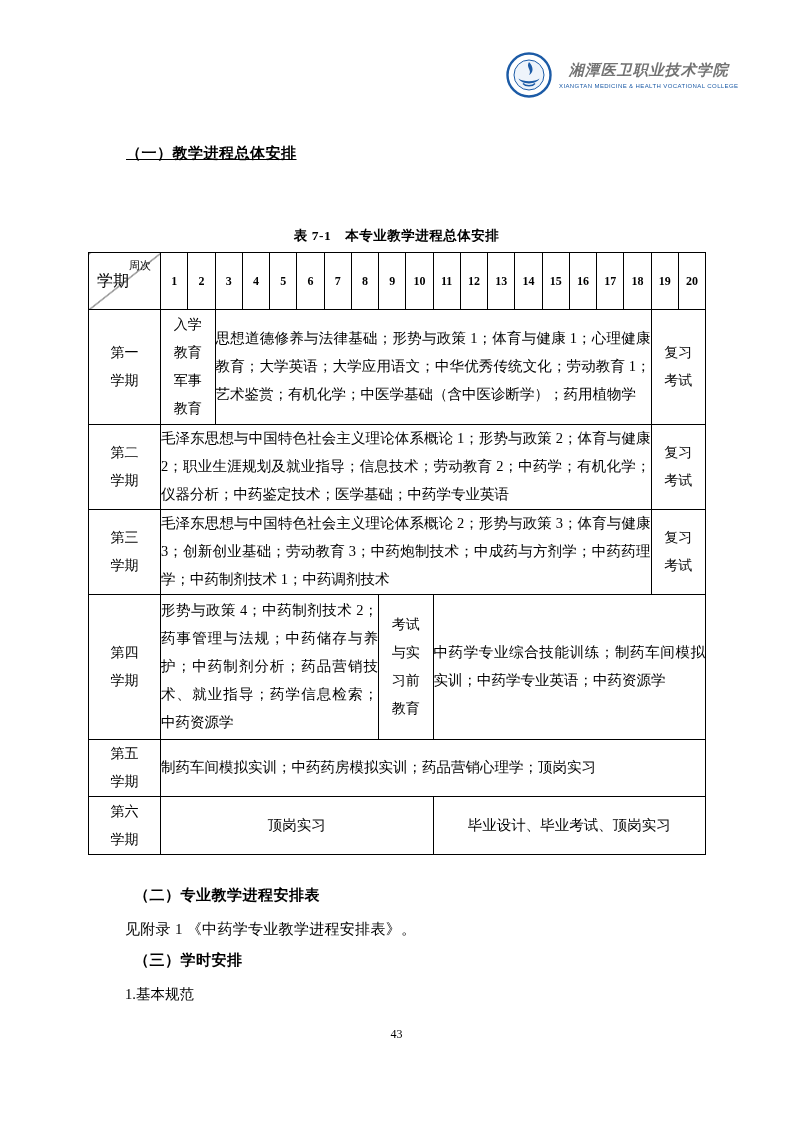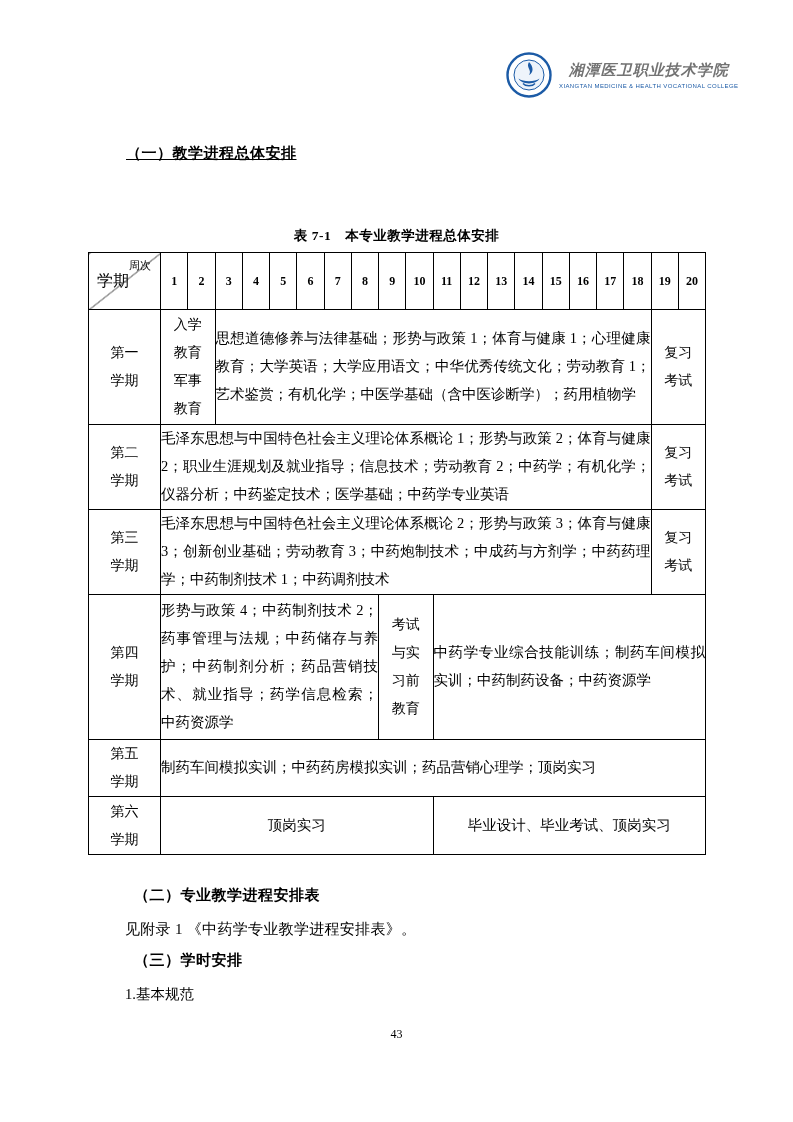--- a/index.html
+++ b/index.html
@@ -122,21 +122,21 @@
     <tr class="r-3">
       <td class="sem"><span class="vwrap">第三学期</span></td>
       <td class="cellt" colspan="18"><span>毛泽东思想与中国特色社会主义理论体系概论 2；形势与政策 3；体育与健康 3；创新创业基础；劳动教育 3；中药炮制技术；中成药与方剂学；中药药理学；中药制剂技术 1；中药调剂技术</span></td>
       <td class="cellc" colspan="2"><span class="vwrap">复习考试</span></td>
     </tr>
 
     <tr class="r-4">
       <td class="sem"><span class="vwrap">第四学期</span></td>
       <td class="cellt" colspan="8"><span>形势与政策 4；中药制剂技术 2；药事管理与法规；中药储存与养护；中药制剂分析；药品营销技术、就业指导；药学信息检索；中药资源学</span></td>
       <td class="cellc" colspan="2"><span class="vwrap">考试与实习前教育</span></td>
-      <td class="cellt" colspan="10"><span>中药学专业综合技能训练；制药车间模拟实训；中药制药设备；中药资源学</span></td>
+      <td class="cellt" colspan="10"><span>中药学专业综合技能训练；制药车间模拟实训；中药学专业英语；中药资源学</span></td>
     </tr>
 
     <tr class="r-5">
       <td class="sem"><span class="vwrap">第五学期</span></td>
       <td class="cellt" colspan="20"><span>制药车间模拟实训；中药药房模拟实训；药品营销心理学；顶岗实习</span></td>
     </tr>
 
     <tr class="r-6">
       <td class="sem"><span class="vwrap">第六学期</span></td>
       <td class="cellcenter" colspan="10"><span>顶岗实习</span></td>

